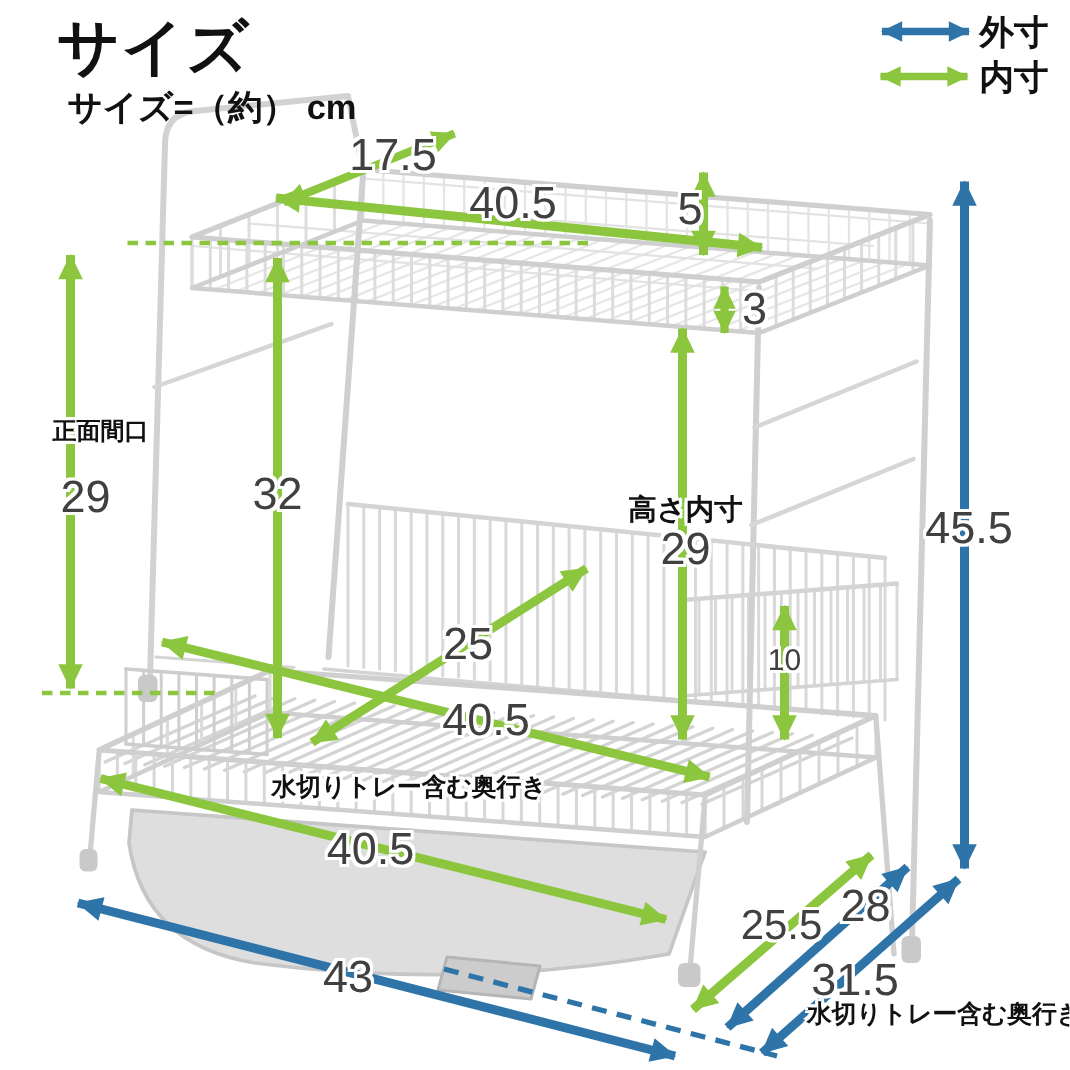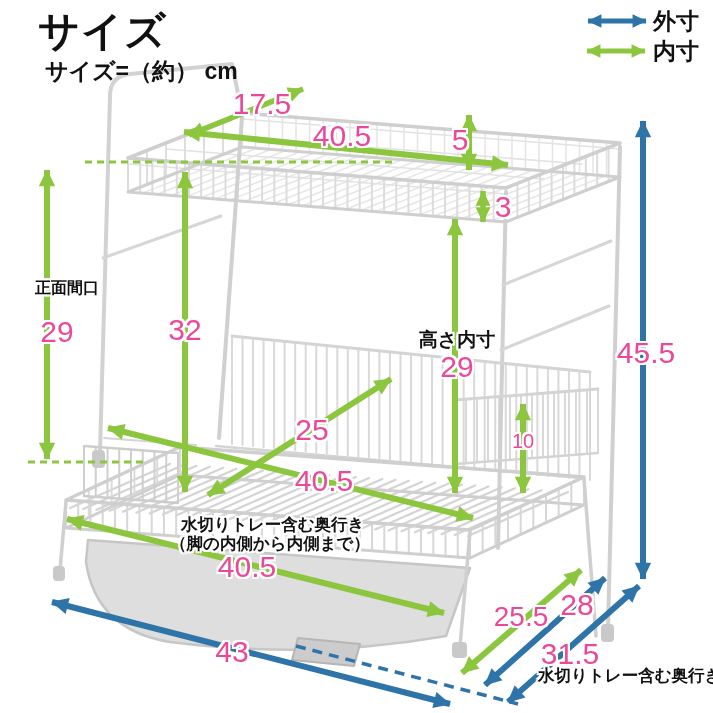--- a/index.html
+++ b/index.html
@@ -2,21 +2,21 @@
 <html><head>
 <meta charset="utf-8">
 <style>
   html,body{margin:0;padding:0;background:#fff;}
   .stage{position:relative;width:713px;height:713px;background:#ffffff;overflow:hidden;
          font-family:"Liberation Sans","DejaVu Sans",sans-serif;}
   svg{position:absolute;left:0;top:0;}
   .halo{text-shadow:-2px -2px 0 #fff,2px -2px 0 #fff,-2px 2px 0 #fff,2px 2px 0 #fff,
         0 -2px 0 #fff,0 2px 0 #fff,-2px 0 0 #fff,2px 0 0 #fff;}
   .num{position:absolute;transform:translate(-50%,-50%);font-size:30px;font-weight:400;
-       color:#ec4899;white-space:nowrap;z-index:30;}
+       color:#404040;white-space:nowrap;z-index:30;}
   .jp{position:absolute;font-weight:700;color:#111;white-space:nowrap;z-index:30;}
   .jp.center{transform:translate(-50%,-50%);}
   .title{left:38px;top:4px;font-size:41px;letter-spacing:1px;}
   .subtitle{left:45px;top:56px;font-size:23px;}
   .legend-label{font-size:23px;}
   .small-note{font-size:16.5px;}
 </style>
 </head>
 <body>
 
@@ -373,21 +373,20 @@
   <div class="num halo" style="left:185px;top:330px">32</div>
 
   <div class="jp center halo" style="left:457px;top:340px;font-size:19px">高さ内寸</div>
   <div class="num halo" style="left:457px;top:367px">29</div>
   <div class="num halo" style="left:523px;top:441px;font-size:20px">10</div>
 
   <div class="num halo" style="left:312px;top:430px">25</div>
   <div class="num halo" style="left:324px;top:481px">40.5</div>
 
   <div class="jp small-note halo" style="left:181px;top:514px">水切りトレー含む奥行き</div>
-  <div class="jp small-note halo" style="left:170px;top:533px">（脚の内側から内側まで）</div>
   <div class="num halo" style="left:247px;top:567px">40.5</div>
 
   <div class="num halo" style="left:232px;top:652px">43</div>
   <div class="num halo" style="left:521px;top:617px;font-size:28px">25.5</div>
   <div class="num halo" style="left:577px;top:605px">28</div>
   <div class="num halo" style="left:570px;top:654px">31.5</div>
   <div class="jp small-note halo" style="left:538px;top:665px">水切りトレー含む奥行き</div>
 
   <div class="num halo" style="left:646px;top:353px">45.5</div>
 </div>

